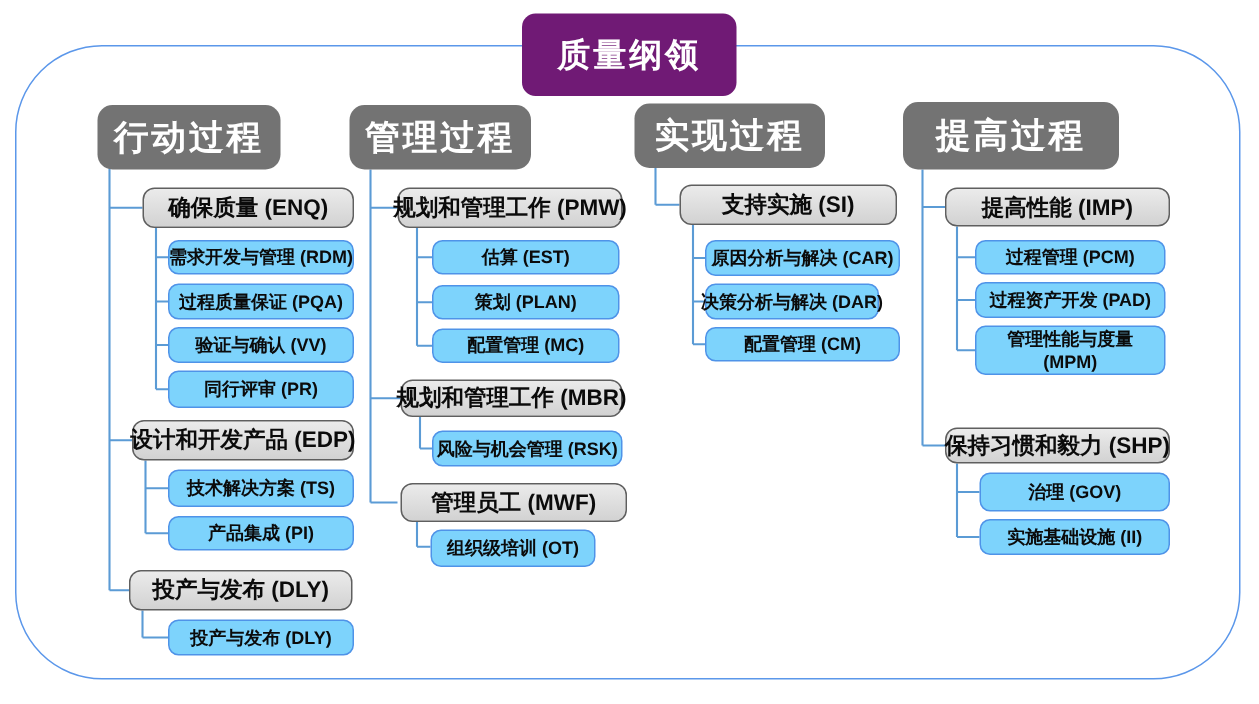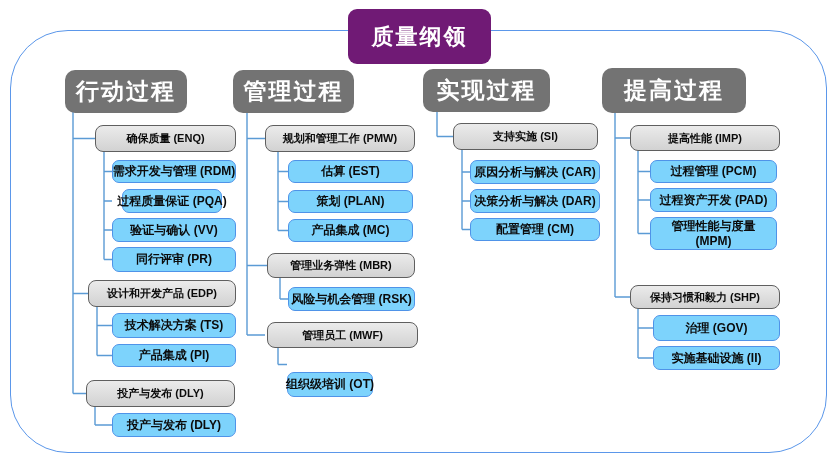--- a/index.html
+++ b/index.html
@@ -19,21 +19,21 @@
     display:flex; align-items:center; justify-content:center;
   }
   .hdr {
     position:absolute; background:#737373; border-radius:10px;
     color:#ffffff; font-weight:bold; font-size:23px; letter-spacing:2px;
     display:flex; align-items:center; justify-content:center;
   }
   .g {
     position:absolute; background:linear-gradient(#ebebeb,#d2d2d2);
     border:1.6px solid #5f5f5f; border-radius:8px; box-sizing:border-box;
-    color:#0b0b0b; font-weight:bold; font-size:11px; white-space:nowrap;
+    color:#0b0b0b; font-weight:bold; font-size:15px; white-space:nowrap;
     display:flex; align-items:center; justify-content:center;
   }
   .n {
     position:absolute; background:#7dd3fc;
     border:1.4px solid #4f93e8; border-radius:7px; box-sizing:border-box;
     color:#0b0b0b; font-weight:bold; font-size:12px; white-space:nowrap;
     display:flex; align-items:center; justify-content:center; text-align:center;
   }
   .n.wrap { white-space:normal; line-height:1.2; padding:0 4px; }
 </style>
@@ -51,43 +51,43 @@
       <path d="M437 112 V136.5 M437 136.5 H453 M462 150 V229.5 M462 172 H470 M462 201 H470 M462 229.5 H470"></path>
       <path d="M615 113 V297 M615 138 H630 M615 297 H630 M638 151 V233.5 M638 171.5 H650 M638 200 H650 M638 233.5 H650 M638 309 V358 M638 328 H653 M638 358 H653"></path>
     </g>
   </svg>
 
   <div class="title">质量纲领</div>
 
   <div class="hdr" style="left:65px;top:70px;width:122px;height:43px">行动过程</div>
   <div class="g" style="left:95px;top:125px;width:141px;height:27px">确保质量 (ENQ)</div>
   <div class="n" style="left:112px;top:160px;width:124px;height:23px">需求开发与管理 (RDM)</div>
-  <div class="n" style="left:122px;top:189px;width:100px;height:24px">过程质量保证 (PQA)</div>
+  <div class="n" style="left:112px;top:189px;width:124px;height:24px">过程质量保证 (PQA)</div>
   <div class="n" style="left:112px;top:218px;width:124px;height:24px">验证与确认 (VV)</div>
   <div class="n" style="left:112px;top:247px;width:124px;height:25px">同行评审 (PR)</div>
   <div class="g" style="left:88px;top:280px;width:148px;height:27px">设计和开发产品 (EDP)</div>
   <div class="n" style="left:112px;top:313px;width:124px;height:25px">技术解决方案 (TS)</div>
   <div class="n" style="left:112px;top:344px;width:124px;height:23px">产品集成 (PI)</div>
   <div class="g" style="left:86px;top:380px;width:149px;height:27px">投产与发布 (DLY)</div>
   <div class="n" style="left:112px;top:413px;width:124px;height:24px">投产与发布 (DLY)</div>
 
   <div class="hdr" style="left:233px;top:70px;width:121px;height:43px">管理过程</div>
   <div class="g" style="left:265px;top:125px;width:150px;height:27px">规划和管理工作 (PMW)</div>
   <div class="n" style="left:288px;top:190px;width:125px;height:23px">策划 (PLAN)</div>
   <div class="n" style="left:288px;top:160px;width:125px;height:23px">估算 (EST)</div>
-  <div class="n" style="left:288px;top:219px;width:125px;height:23px">产品集成 (MC)</div>
-  <div class="g" style="left:267px;top:253px;width:148px;height:25px">管理业务弹性 (MBR)</div>
+  <div class="n" style="left:288px;top:219px;width:125px;height:23px">配置管理 (MC)</div>
+  <div class="g" style="left:267px;top:253px;width:148px;height:25px">规划和管理工作 (MBR)</div>
   <div class="n" style="left:288px;top:287px;width:127px;height:24px">风险与机会管理 (RSK)</div>
   <div class="g" style="left:267px;top:322px;width:151px;height:26px">管理员工 (MWF)</div>
-  <div class="n" style="left:287px;top:372px;width:86px;height:25px">组织级培训 (OT)</div>
+  <div class="n" style="left:287px;top:353px;width:110px;height:25px">组织级培训 (OT)</div>
 
   <div class="hdr" style="left:423px;top:69px;width:127px;height:43px">实现过程</div>
   <div class="g" style="left:453px;top:123px;width:145px;height:27px">支持实施 (SI)</div>
   <div class="n" style="left:470px;top:160px;width:130px;height:24px">原因分析与解决 (CAR)</div>
-  <div class="n" style="left:470px;top:189px;width:130px;height:24px">决策分析与解决 (DAR)</div>
+  <div class="n" style="left:470px;top:189px;width:116px;height:24px">决策分析与解决 (DAR)</div>
   <div class="n" style="left:470px;top:218px;width:130px;height:23px">配置管理 (CM)</div>
 
   <div class="hdr" style="left:602px;top:68px;width:144px;height:45px">提高过程</div>
   <div class="g" style="left:630px;top:125px;width:150px;height:26px">提高性能 (IMP)</div>
   <div class="n" style="left:650px;top:188px;width:127px;height:24px">过程资产开发 (PAD)</div>
   <div class="n" style="left:650px;top:160px;width:127px;height:23px">过程管理 (PCM)</div>
   <div class="n wrap" style="left:650px;top:217px;width:127px;height:33px">管理性能与度量 (MPM)</div>
   <div class="g" style="left:630px;top:285px;width:150px;height:24px">保持习惯和毅力 (SHP)</div>
   <div class="n" style="left:653px;top:315px;width:127px;height:26px">治理 (GOV)</div>
   <div class="n" style="left:653px;top:346px;width:127px;height:24px">实施基础设施 (II)</div>

